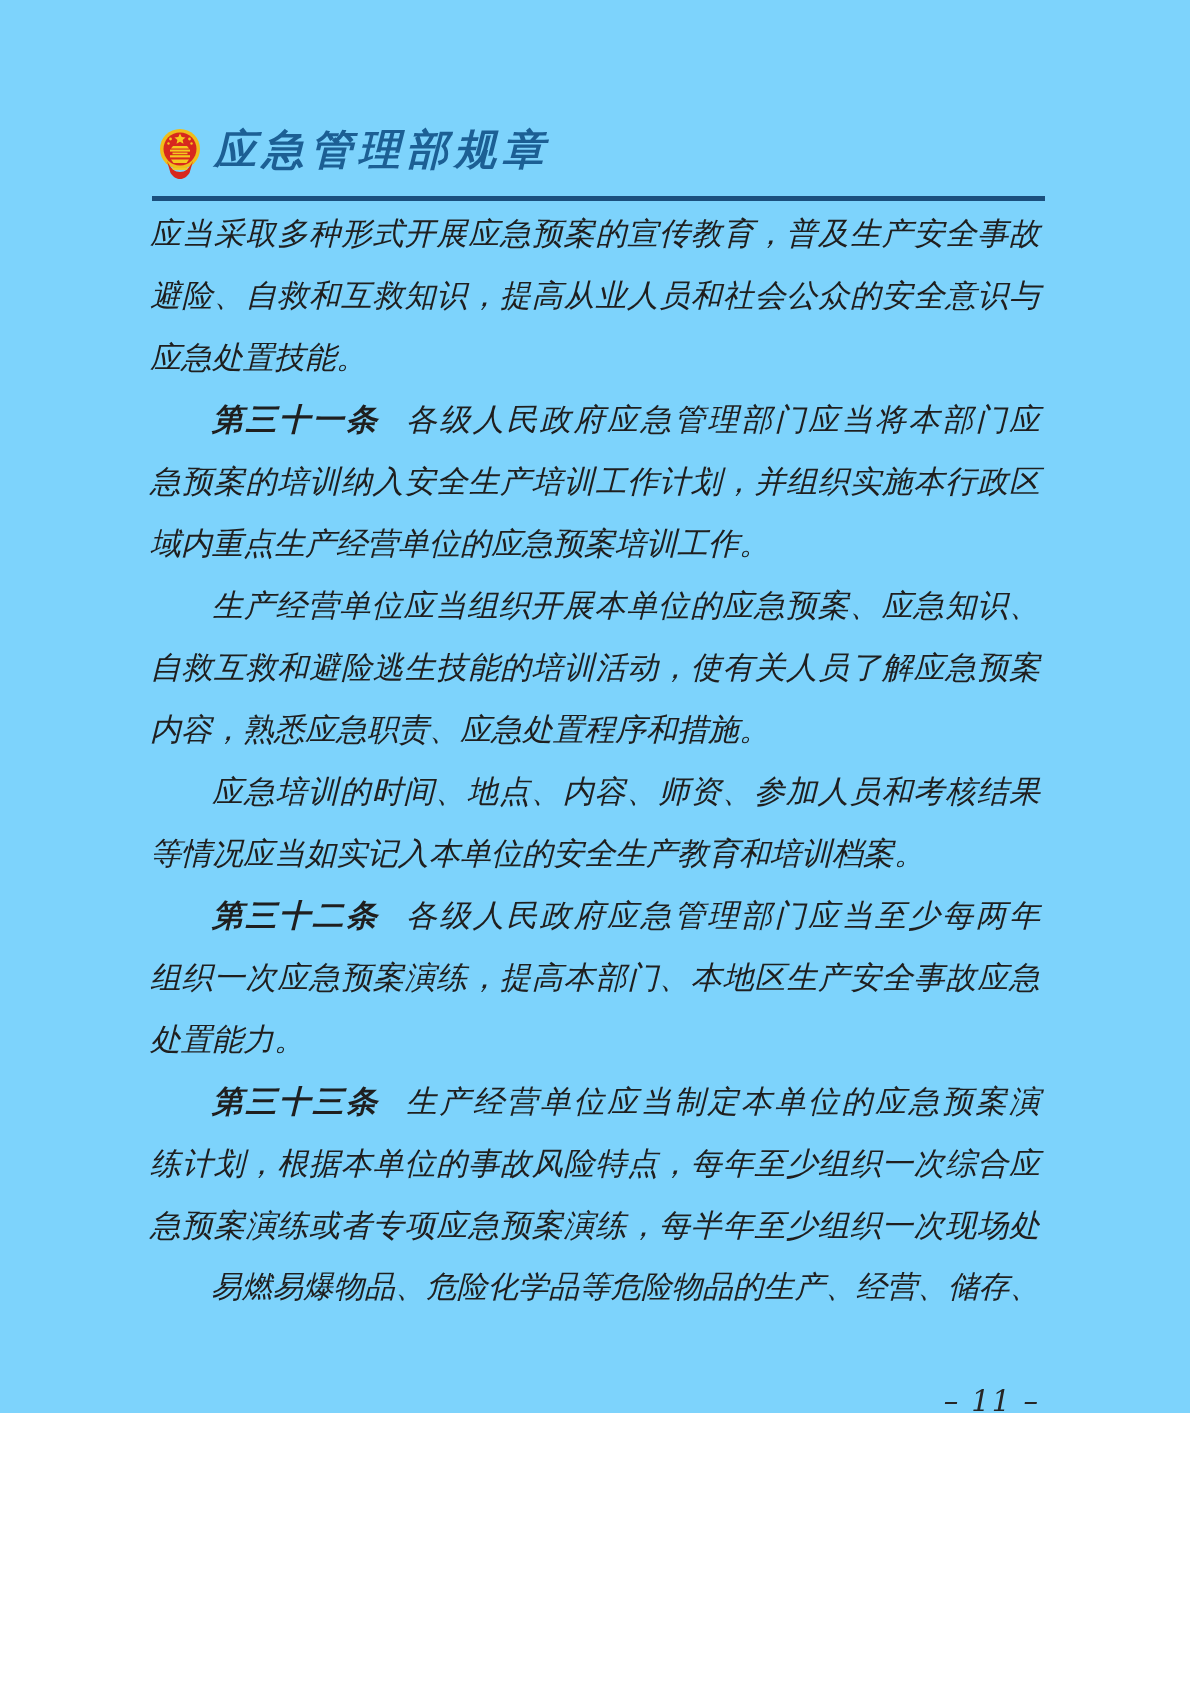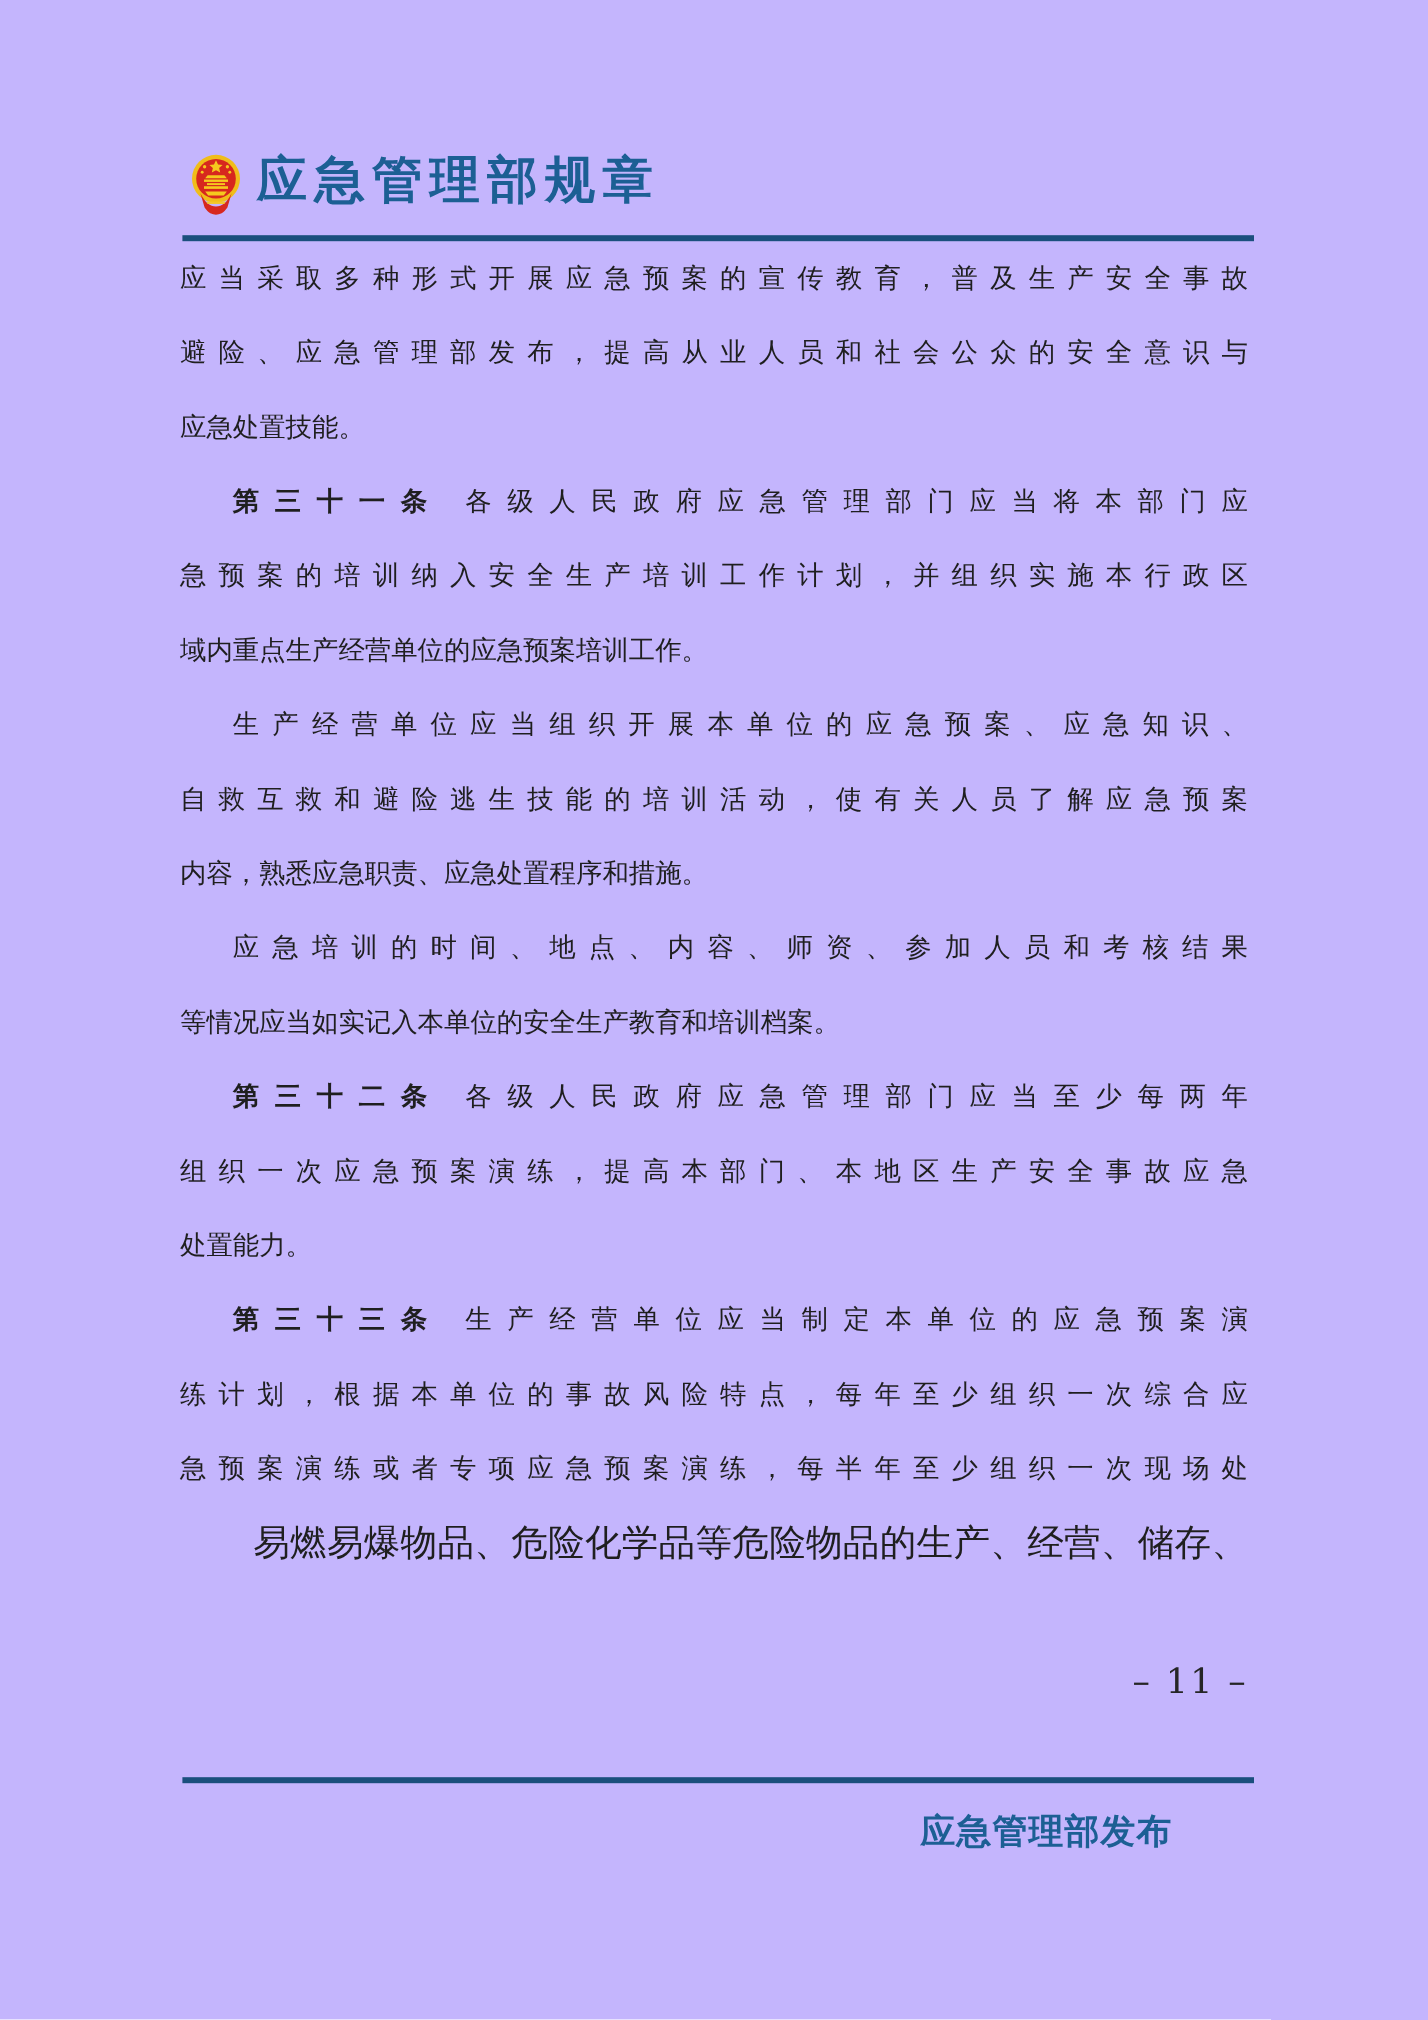--- a/index.html
+++ b/index.html
@@ -1,22 +1,23 @@
 <!DOCTYPE html>
 <html><head>
 <meta charset="utf-8">
 <style>
   html, body { margin: 0; padding: 0; background: #ffffff; }
   #page {
     position: relative;
     width: 1190px;
-    height: 1683px;
-    background: #c4b5fd;
+    height: 1413px;
+    background: #7dd3fc;
     overflow: hidden;
     font-family: "DejaVu Serif", "Liberation Serif", serif;
+    font-style: italic;
   }
 
   
   .emblem {
     position: absolute;
     left: 158px;
     top: 128px;
     width: 44px;
     height: 52px;
   }
@@ -47,21 +48,21 @@
   .doc-body {
     position: absolute;
     left: 150px;
     top: 202px;
     width: 890px;
     color: #1f1f1f;
   }
   .line {
     height: 62px;
     line-height: 62px;
-    font-size: 22px;
+    font-size: 31px;
     white-space: nowrap;
   }
   .line.justify {
     white-space: normal;
     text-align: justify;
     text-align-last: justify;
   }
   .line.indent { text-indent: 2em; }
   .line.tight { font-size: 30.5px; }
   .lead {
@@ -115,21 +116,21 @@
     <path d="M13 31.5 h18 l-2.5 3.5 h-13 z" fill="#f5c91e"></path>
     <path d="M9 33 C13 41 17 44 22 44 C27 44 31 41 35 33 L31.5 45 C28.5 49.5 25 51 22 51 C19 51 15.5 49.5 12.5 45 Z" fill="#d7281e"></path>
     <path d="M14 40 h16 l-1 2 h-14 z" fill="#f5c91e" opacity="0.9"></path>
   </svg>
 
   <div class="doc-type-title">应急管理部规章</div>
   <div class="rule top"></div>
 
   <div class="doc-body">
       <div class="line justify">应当采取多种形式开展应急预案的宣传教育，普及生产安全事故</div>
-      <div class="line justify">避险、应急管理部发布，提高从业人员和社会公众的安全意识与</div>
+      <div class="line justify">避险、自救和互救知识，提高从业人员和社会公众的安全意识与</div>
       <div class="line">应急处置技能。</div>
       <div class="line justify indent"><span class="lead">第三十一条</span>各级人民政府应急管理部门应当将本部门应</div>
       <div class="line justify">急预案的培训纳入安全生产培训工作计划，并组织实施本行政区</div>
       <div class="line">域内重点生产经营单位的应急预案培训工作。</div>
       <div class="line justify indent">生产经营单位应当组织开展本单位的应急预案、应急知识、</div>
       <div class="line justify">自救互救和避险逃生技能的培训活动，使有关人员了解应急预案</div>
       <div class="line">内容，熟悉应急职责、应急处置程序和措施。</div>
       <div class="line justify indent">应急培训的时间、地点、内容、师资、参加人员和考核结果</div>
       <div class="line">等情况应当如实记入本单位的安全生产教育和培训档案。</div>
       <div class="line justify indent"><span class="lead">第三十二条</span>各级人民政府应急管理部门应当至少每两年</div>

